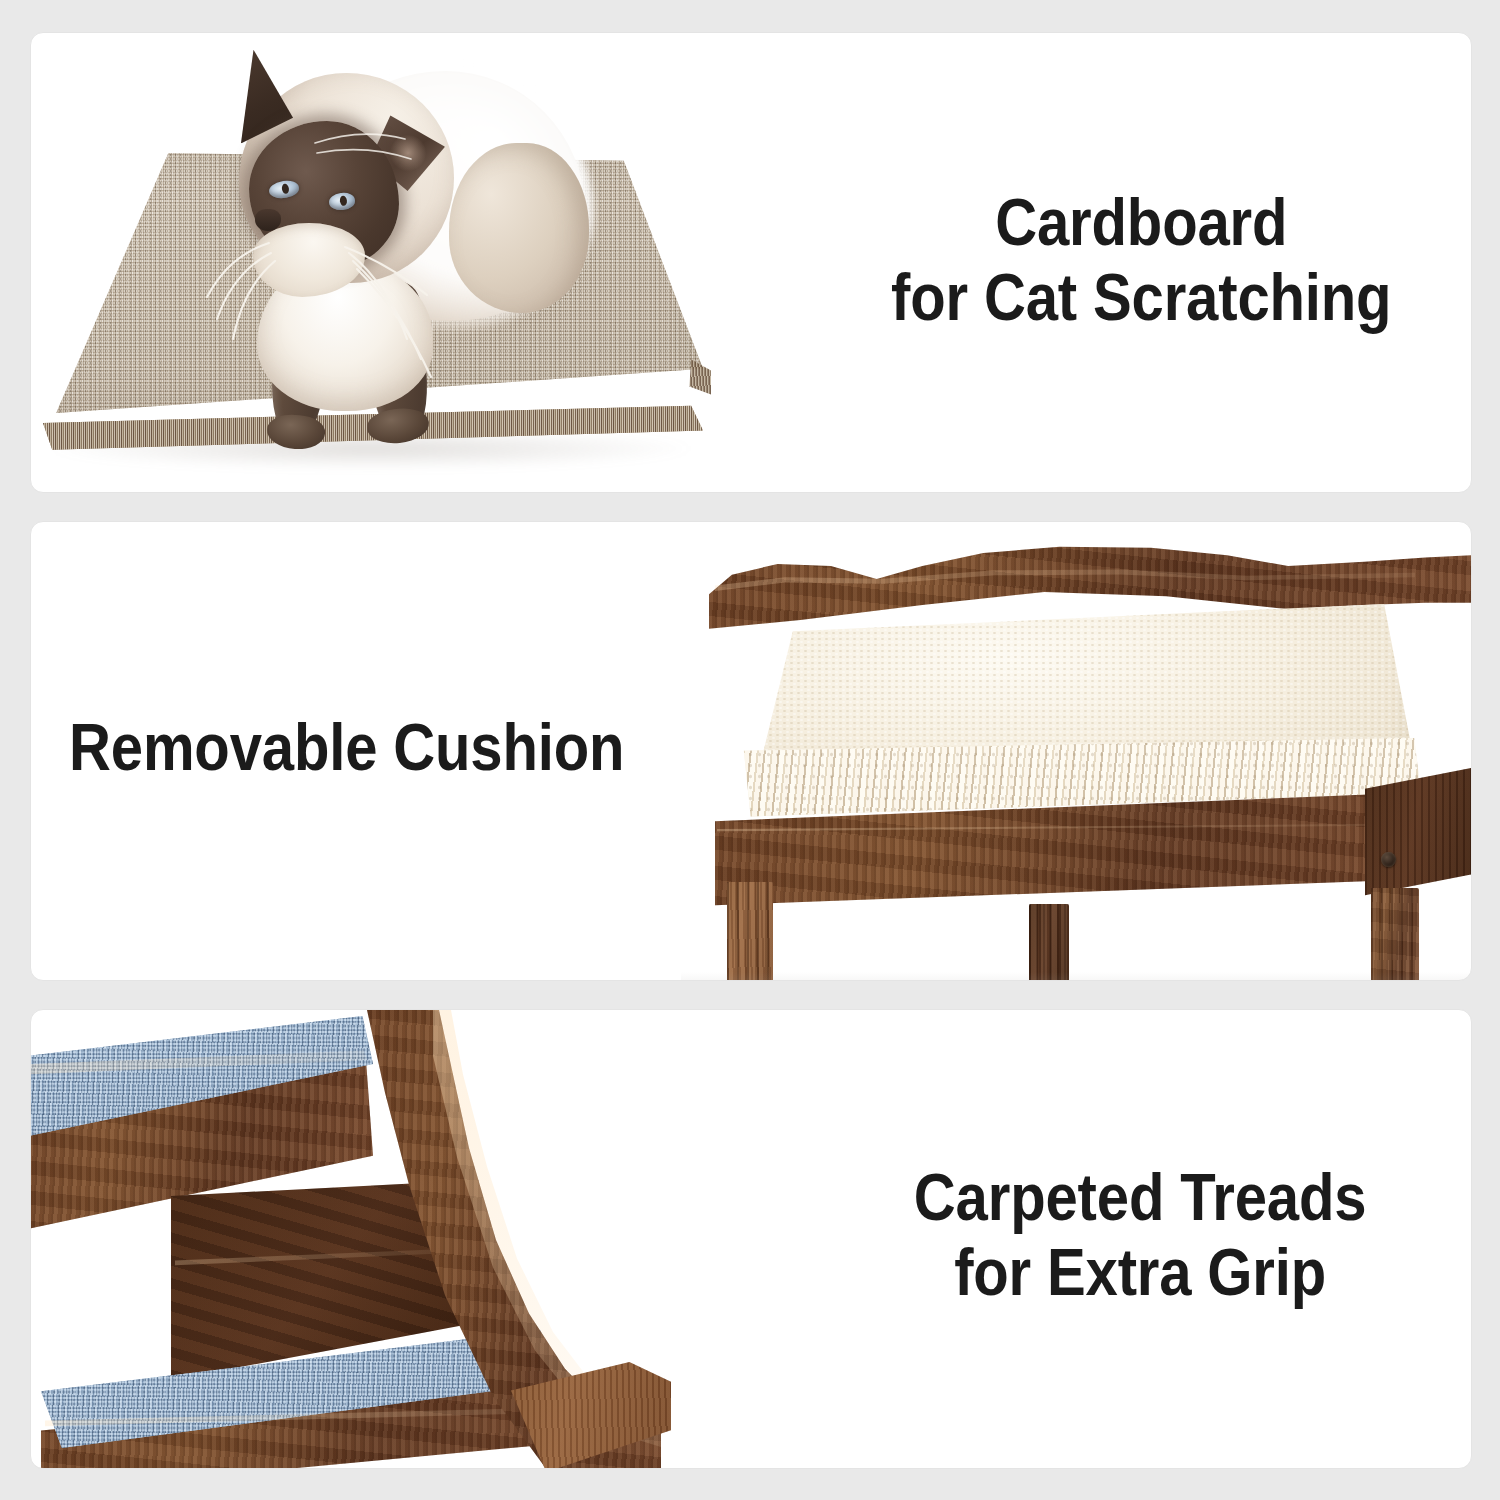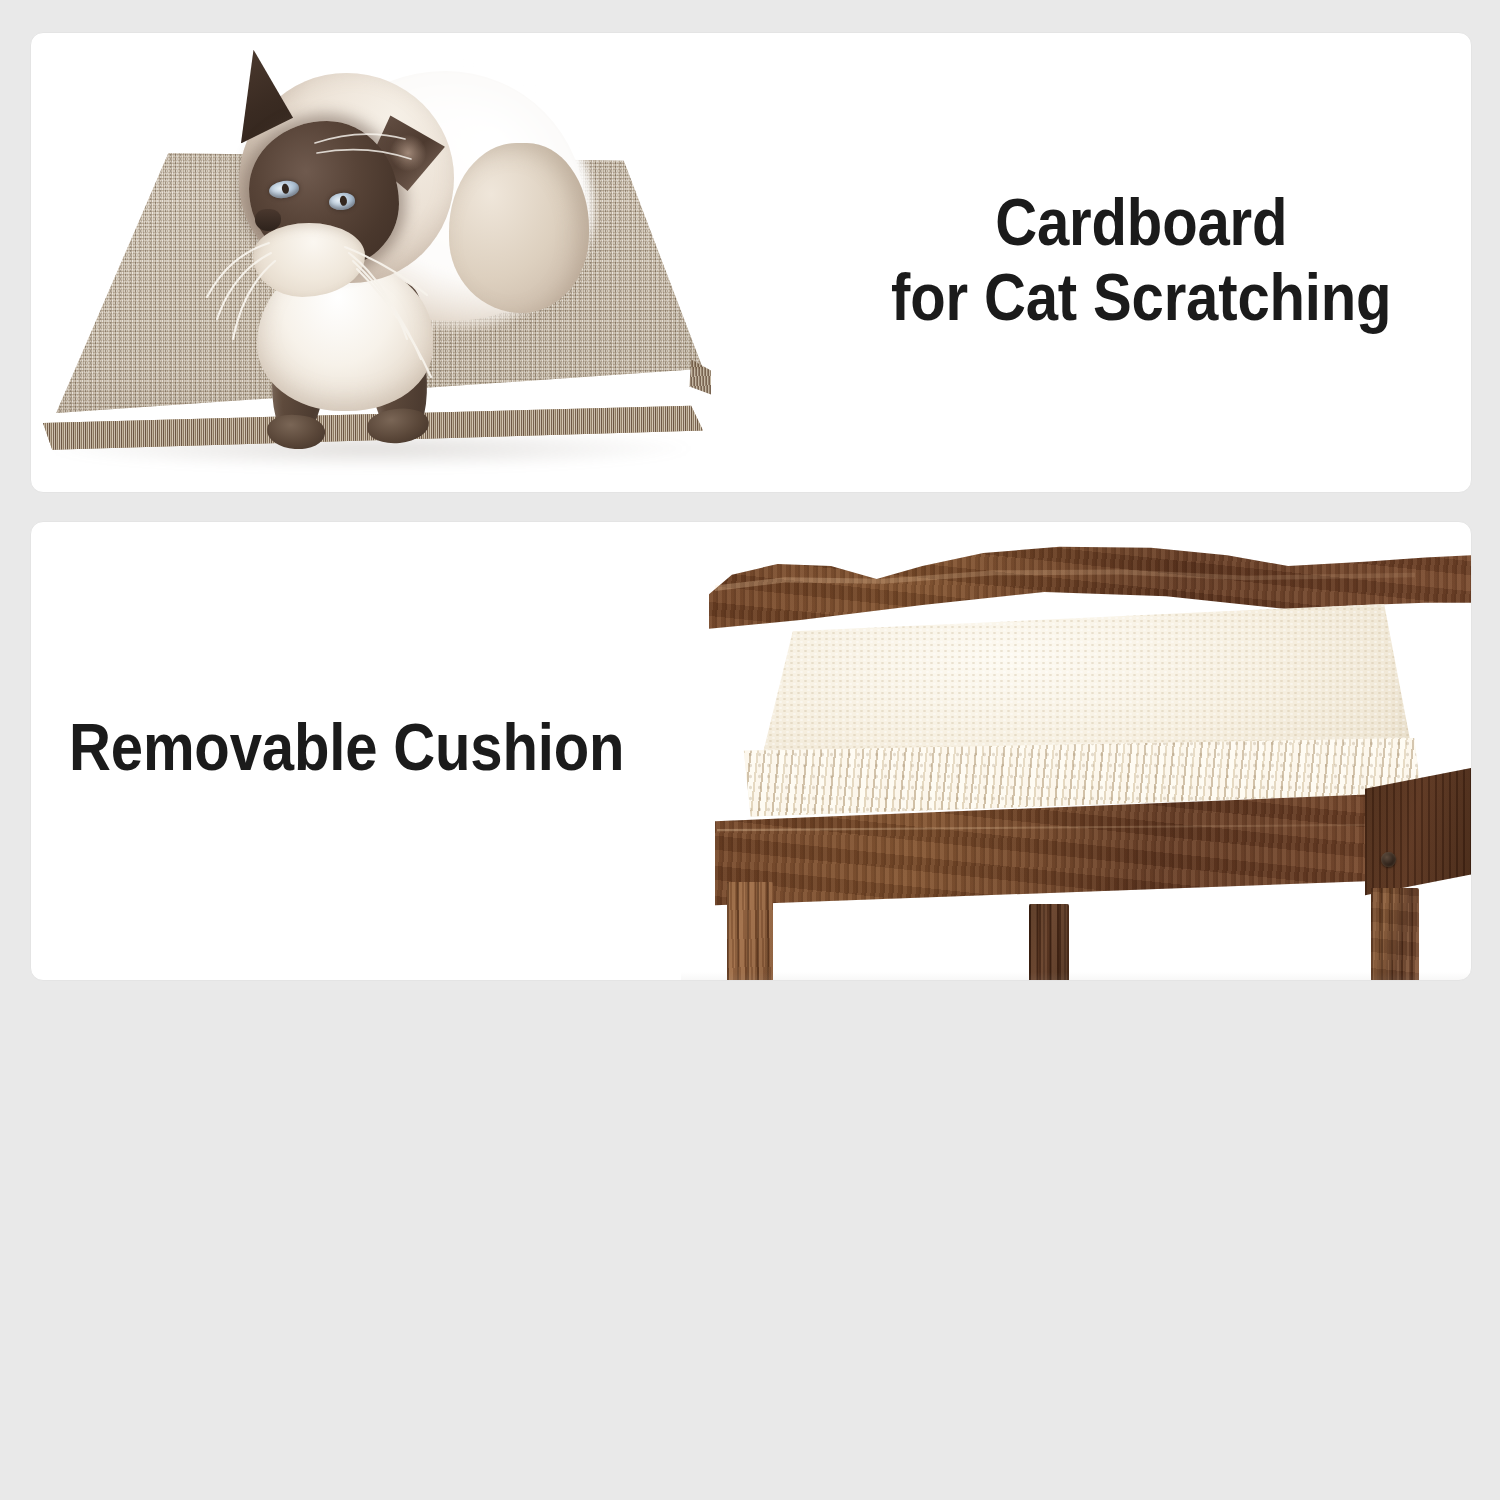--- a/index.html
+++ b/index.html
@@ -587,14 +587,36 @@
       </div>
       <div class="wood bed-leg" id="bed-leg-right">
         <span class="leg-grain"></span>
       </div>
 
       <div id="bed-screw"></div>
       <div class="scene-floor-shadow"></div>
     </div>
   </section>
 
+  <section class="panel" id="panel-3">
+
+    <div id="stairs-scene">
+
+      <div class="wood" id="step2-riser"></div>
+      <div class="carpet" id="step2-tread"></div>
+      <div id="step2-nose"></div>
+
+      <div id="stairs-recess"></div>
+      <div id="stairs-recess-edge"></div>
+
+      <div class="wood" id="step1-riser"></div>
+      <div class="carpet" id="step1-tread"></div>
+      <div id="step1-nose"></div>
+
+      <div class="wood" id="stairs-side"></div>
+      <div id="stairs-side-edge"></div>
+      <div class="wood-light" id="stairs-side-cap"></div>
+    </div>
+
+    <h2 class="caption" id="caption-3"><span>Carpeted Treads</span><br><span>for Extra Grip</span></h2>
+  </section>
 
 </div>
 
 </body></html>

